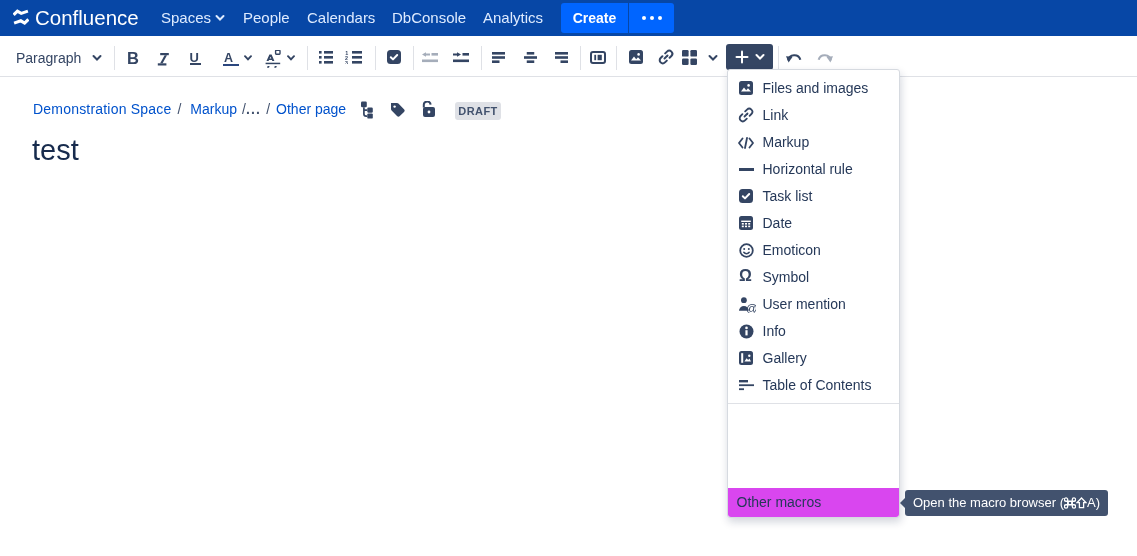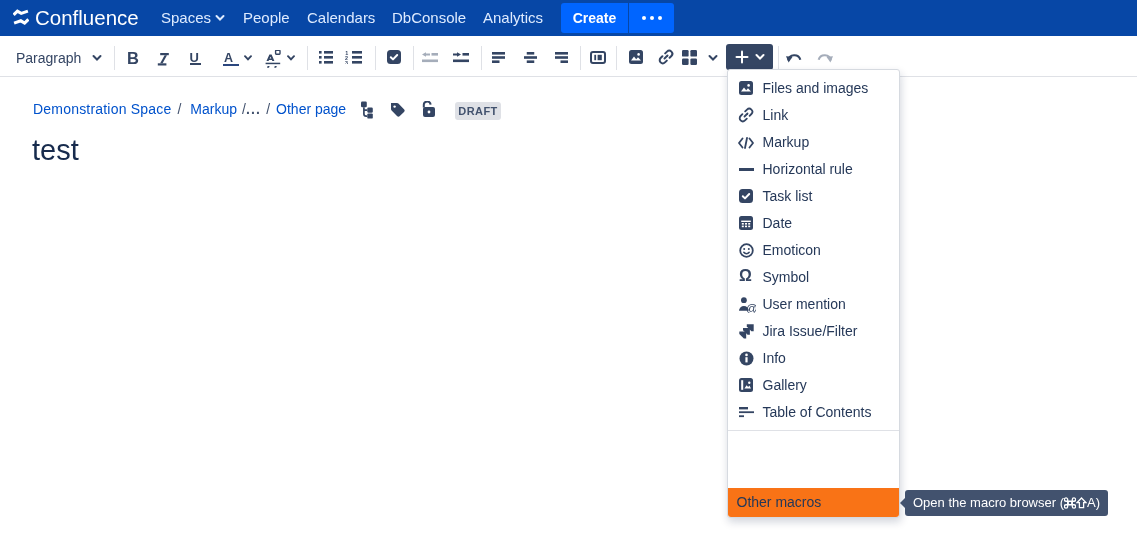--- a/index.html
+++ b/index.html
@@ -29,21 +29,21 @@
 
 #title { position:absolute; left:32px; top:134px; font-size:29px; color:#172B4D; font-weight:400; }
 
 
 #menu { position:absolute; left:727px; top:69px; width:173px; height:449px; background:#fff; border:1px solid #D6DAE0; border-radius:3px; box-shadow:1px 4px 8px rgba(9,30,66,0.18); }
 .mi { position:relative; height:27px;padding-left:20px; }
 .mi svg { position:absolute; left:11px; top:6px; }
 .mi .t { position:absolute; left:34.5px; top:5px; font-size:14px; color:#253858; }
 #menuitems { padding-top:5px; }
 #mdiv { border-top:1px solid #DFE1E6; margin-top:4px; }
-#omacro { position:absolute; left:0px; bottom:0px; width:171px; height:29px; background:#f97316; line-height:29px; padding-left:8.5px; font-size:14px; color:#253858; border-radius:0 0 3px 3px; }
+#omacro { position:absolute; left:0px; bottom:0px; width:171px; height:29px; background:#d946ef; line-height:29px; padding-left:8.5px; font-size:14px; color:#253858; border-radius:0 0 3px 3px; }
 
 
 #tip { position:absolute; left:905px; top:490px; height:26px; background:#42526E; border-radius:3px; color:#fff; font-size:13px; line-height:26px; padding:0 8px; white-space:nowrap; }
 #tip .arr { position:absolute; left:-5px; top:8px; width:0; height:0; border-top:5px solid transparent; border-bottom:5px solid transparent; border-right:5px solid #42526E; }
 </style>
 </head>
 <body>
 <div id="page">
 
   <div id="nav">
@@ -332,30 +332,20 @@
             <g fill="#344563">
               <circle cx="4.9" cy="3.2" r="2.9"></circle>
               <path d="M0,13.8 a4.9,4.8 0 0 1 9.8,0 Z"></path>
             </g>
             <text x="7" y="15.2" font-size="11.5" font-weight="400" fill="#344563" font-family="Liberation Sans">@</text>
           </svg>
           <span class="t">User mention</span>
         </div>
       <div class="mi">
           <svg width="15" height="15" viewBox="0 0 15 15">
-            <g fill="#344563">
-              <path d="M7.8,0.3 L14.7,0.3 L14.7,7.2 L12.4,7.2 L7.8,2.6 Z"></path>
-              <path d="M4,3.9 L10.9,3.9 L10.9,10.8 L8.6,10.8 L4,6.2 Z"></path>
-              <path d="M0.3,7.6 L7.2,7.6 L7.2,14.5 L4.9,14.5 L0.3,9.9 Z"></path>
-            </g>
-          </svg>
-          <span class="t">Jira Issue/Filter</span>
-        </div>
-      <div class="mi">
-          <svg width="15" height="15" viewBox="0 0 15 15">
             <circle cx="7.5" cy="7.5" r="7" fill="#344563"></circle>
             <rect x="6.4" y="6.2" width="2.2" height="5.2" fill="#fff"></rect>
             <circle cx="7.5" cy="3.9" r="1.3" fill="#fff"></circle>
           </svg>
           <span class="t">Info</span>
         </div>
       <div class="mi">
           <svg width="14" height="14" viewBox="0 0 14 14">
             <rect width="14" height="14" rx="2.5" fill="#344563"></rect>
             <rect x="2.2" y="2.2" width="2" height="9.6" fill="#fff"></rect>

